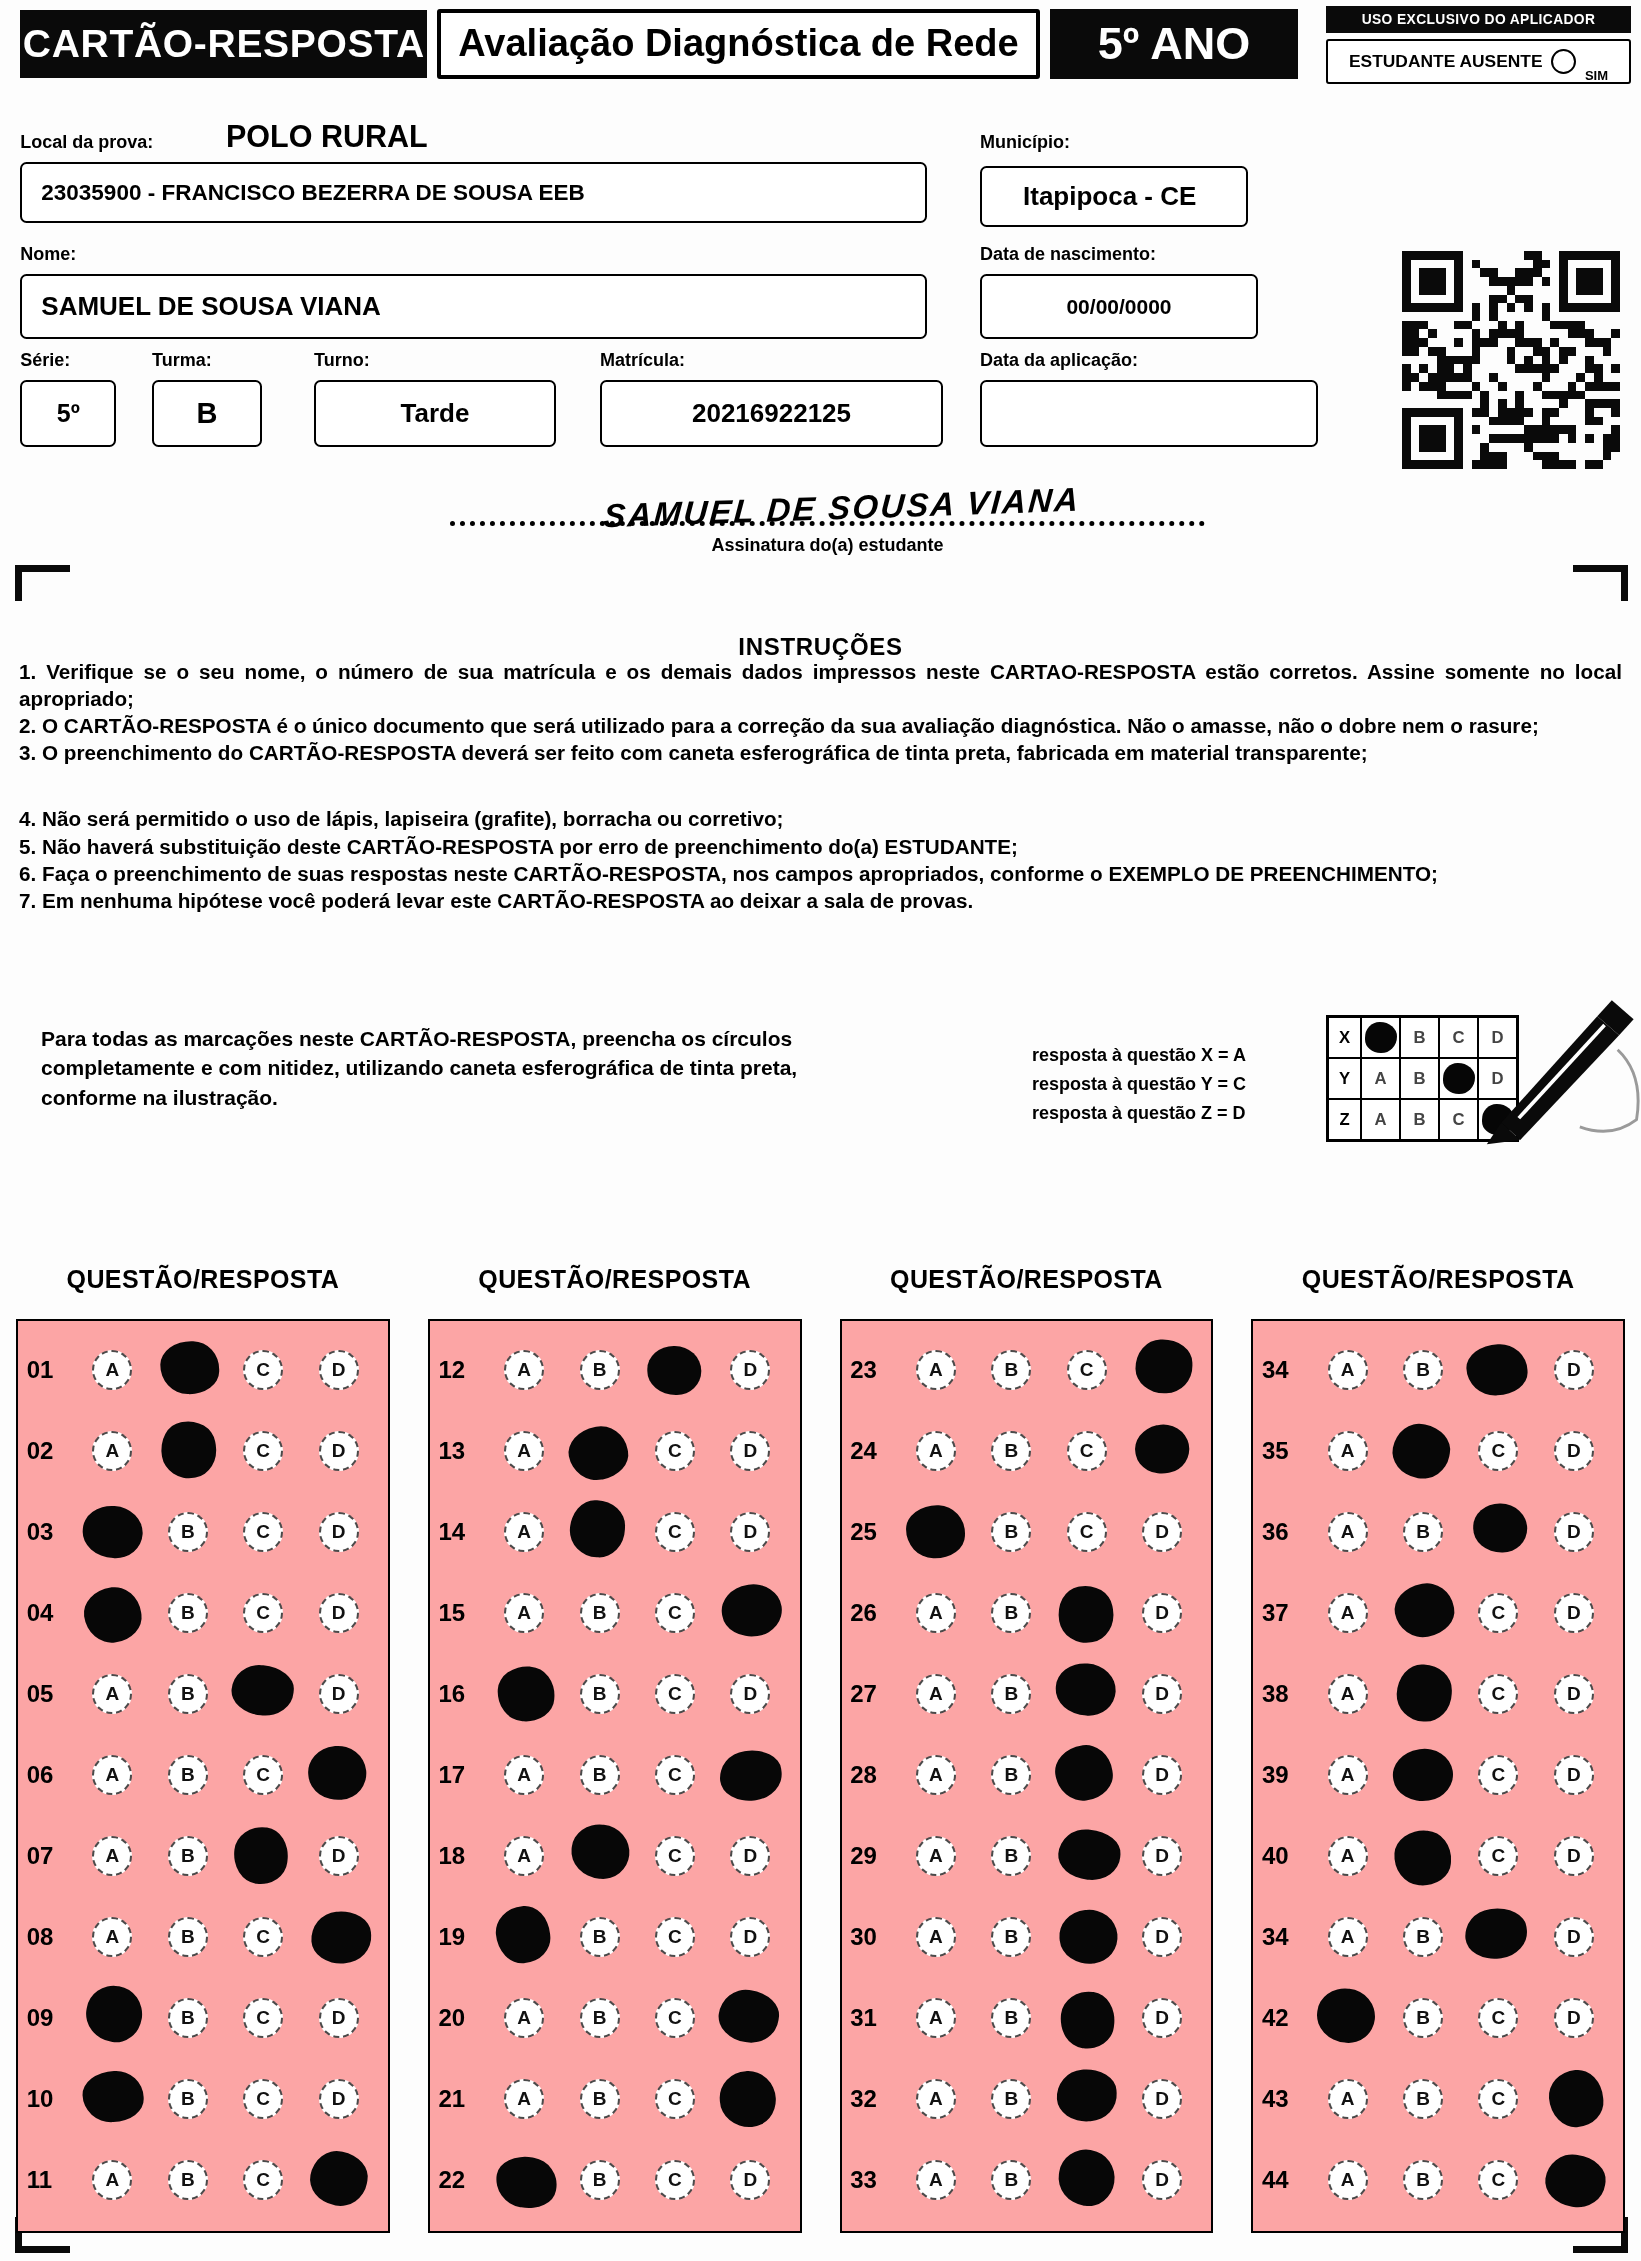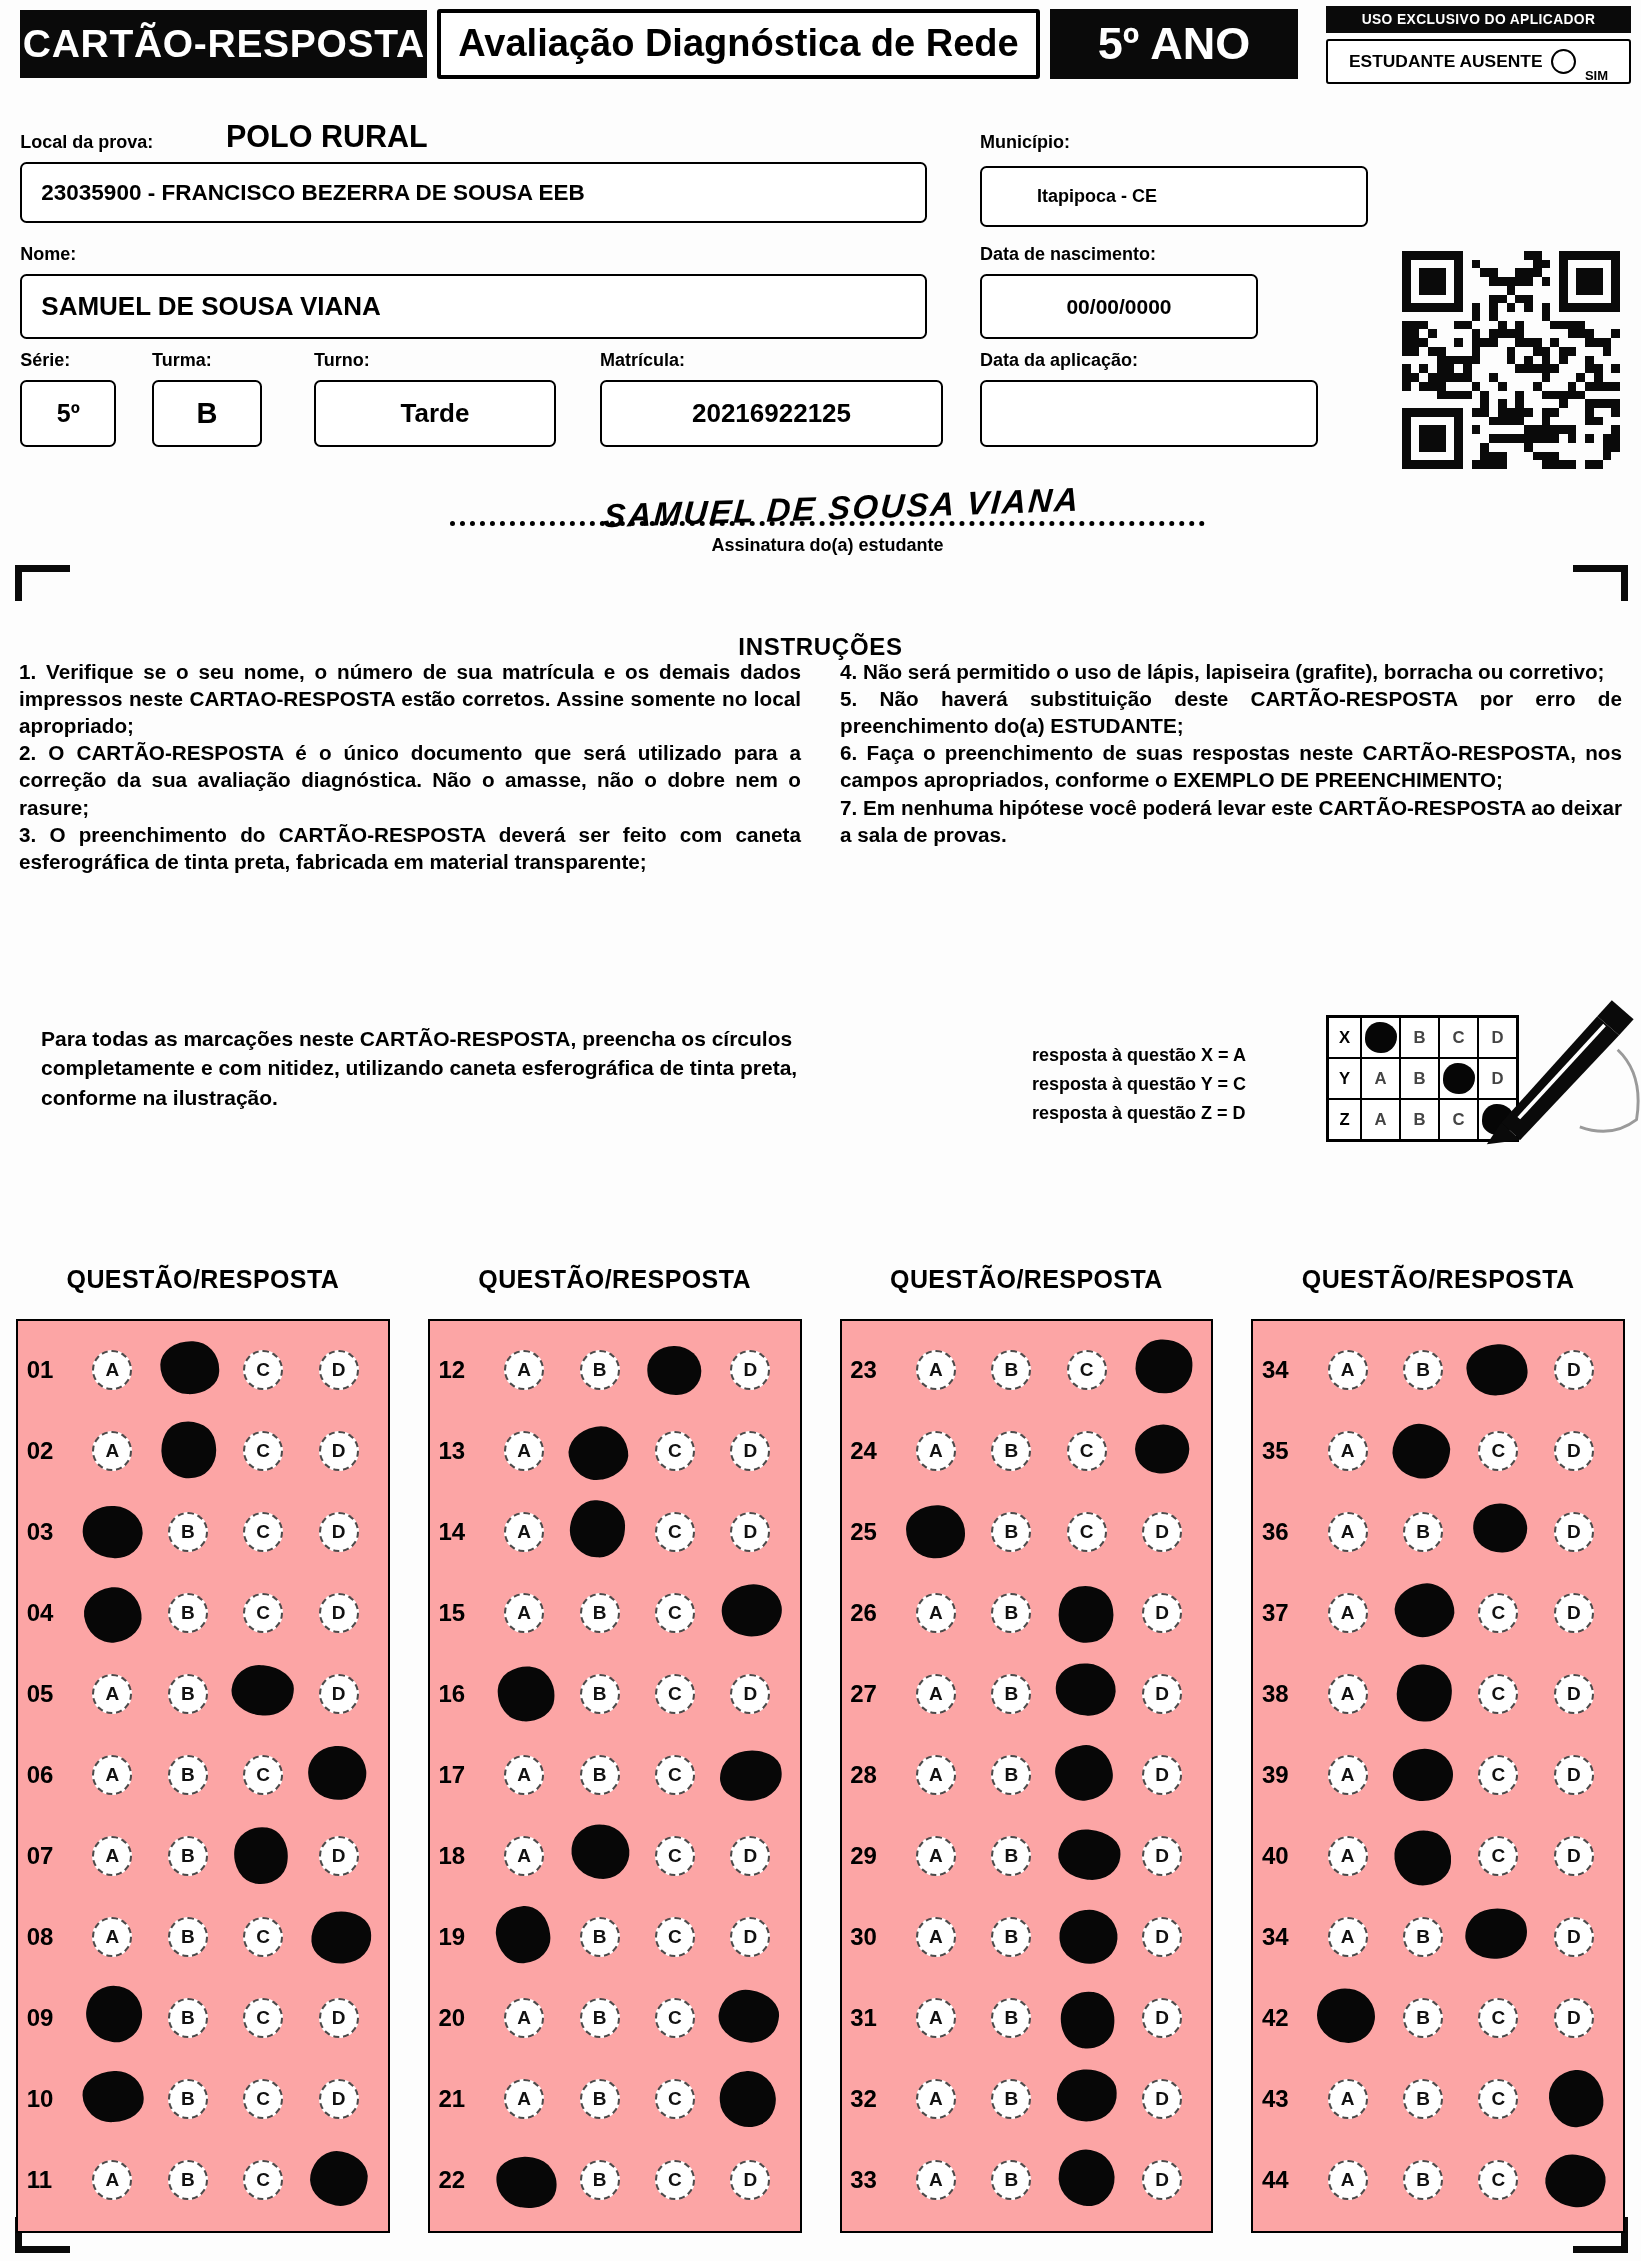--- a/index.html
+++ b/index.html
@@ -15,21 +15,21 @@
   #ausente-box{left:1326px;top:39px;width:305px;height:45px;border:2.9px solid #000;border-radius:2.9px;display:flex;align-items:center;justify-content:center;gap:8.7px;font-size:17.4px;font-weight:bold;background:#fff;}
   .circle{width:25px;height:25px;border:2.9px solid #000;border-radius:50%;flex:0 0 auto;}
   #ausente-box .sim{font-size:13px;margin-top:28px;}
 
   .field-label{position:absolute;font-weight:bold;font-size:18px;}
   .vbox{position:absolute;border:2.9px solid #000;border-radius:6.5px;display:flex;align-items:center;font-weight:bold;background:#fff;}
   #lbl-local{left:20.3px;top:132px;}
   #val-local{position:absolute;left:226px;top:119px;font-size:30.5px;font-weight:bold;}
   #lbl-municipio{left:980px;top:132px;}
   #box-escola{left:20.3px;top:162px;width:907px;height:61px;padding-left:19px;font-size:22.5px;}
-  #box-municipio{left:980px;top:166px;width:388px;height:61px;padding-left:55px;font-size:18px;}
+  #box-municipio{left:980px;top:166px;width:268px;height:61px;padding-left:41px;font-size:26px;}
   #lbl-nome{left:20.3px;top:244px;}
   #lbl-nasc{left:980px;top:244px;}
   #box-nome{left:20.3px;top:274px;width:907px;height:65px;padding-left:19px;font-size:26px;}
   #box-nasc{left:980px;top:274px;width:278px;height:65px;justify-content:center;font-size:21px;}
   #qr{position:absolute;left:1402px;top:251px;width:218px;height:218px;}
   #lbl-serie{left:20.3px;top:350px;}
   #lbl-turma{left:152px;top:350px;}
   #lbl-turno{left:314px;top:350px;}
   #lbl-matricula{left:600px;top:350px;}
   #lbl-aplicacao{left:980px;top:350px;}
@@ -47,21 +47,21 @@
   .mark{position:absolute;width:55px;height:36px;}
   .mark.tl{left:14.5px;top:565px;border-top:7.3px solid #0a0a0a;border-left:7.3px solid #0a0a0a;}
   .mark.tr{right:13px;top:565px;border-top:7.3px solid #0a0a0a;border-right:7.3px solid #0a0a0a;}
   .mark.bl{left:14.5px;top:2217px;border-bottom:7.3px solid #0a0a0a;border-left:7.3px solid #0a0a0a;}
   .mark.br{right:13px;top:2217px;border-bottom:7.3px solid #0a0a0a;border-right:7.3px solid #0a0a0a;}
 
   #divider{position:absolute;left:71px;right:71px;top:614px;display:flex;align-items:center;gap:19px;flex-direction:column;}
   #divider .dline{flex:1;height:2.9px;background:#000;}
   #divider .dtitle{font-size:24px;font-weight:bold;letter-spacing:0.7px;}
 
-  #instr{position:absolute;left:19px;right:19px;top:658px;display:flex;gap:39px;}
+  #instr{position:absolute;left:19px;right:19px;top:658px;display:flex;gap:39px;flex-direction:column;}
   #instr .icol{flex:1;}
   .instr-item{font-size:20.7px;font-weight:bold;line-height:1.31;text-align:justify;}
 
   #marking{position:absolute;left:19px;right:19px;top:1002px;height:247px;}
   #marking-text{position:absolute;left:22px;top:22px;width:784px;font-size:21px;font-weight:bold;line-height:1.4;}
   #example-lines{position:absolute;left:1013px;top:39px;font-size:18px;font-weight:bold;line-height:1.62;}
   #example-grid{position:absolute;left:1307px;top:13px;border:2.2px solid #000;background:#fff;}
   .eg-row{display:flex;}
   .eg-cell{width:39px;height:41px;border:1.5px solid #000;display:flex;align-items:center;justify-content:center;font-size:16.7px;color:#444;font-weight:bold;position:relative;}
   .eg-label{width:33px;color:#000;}

